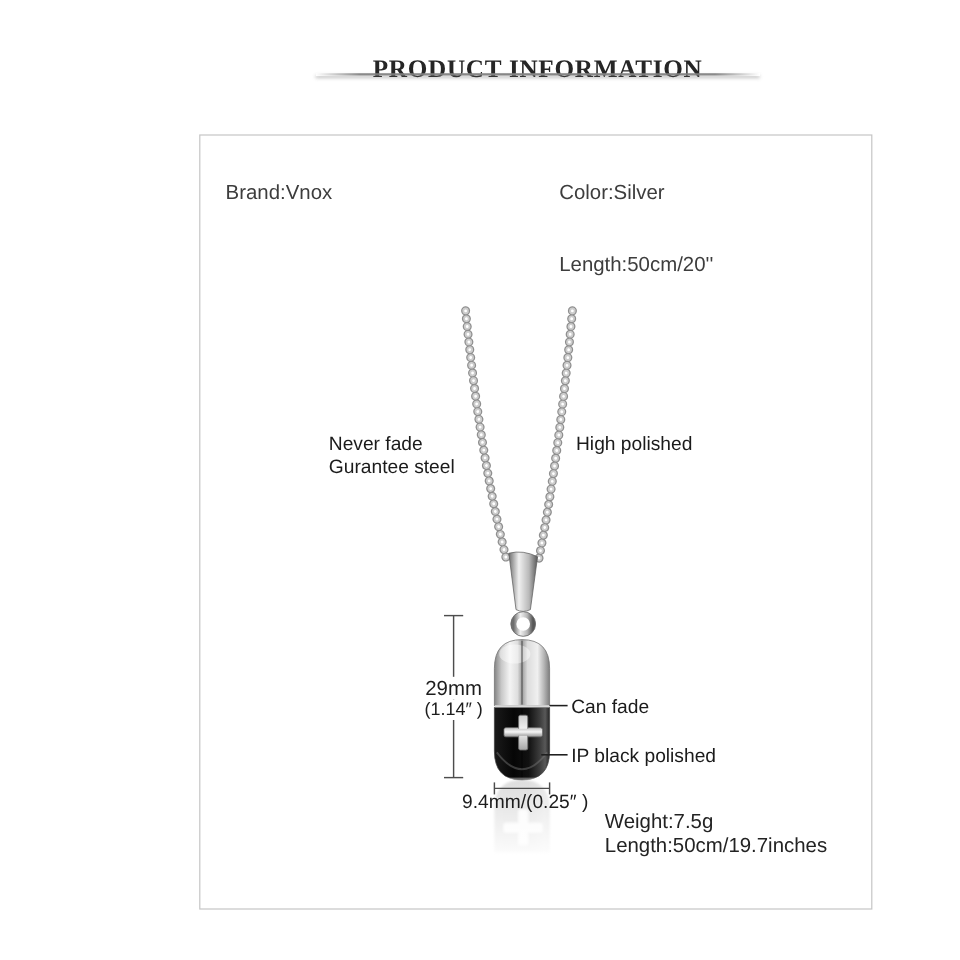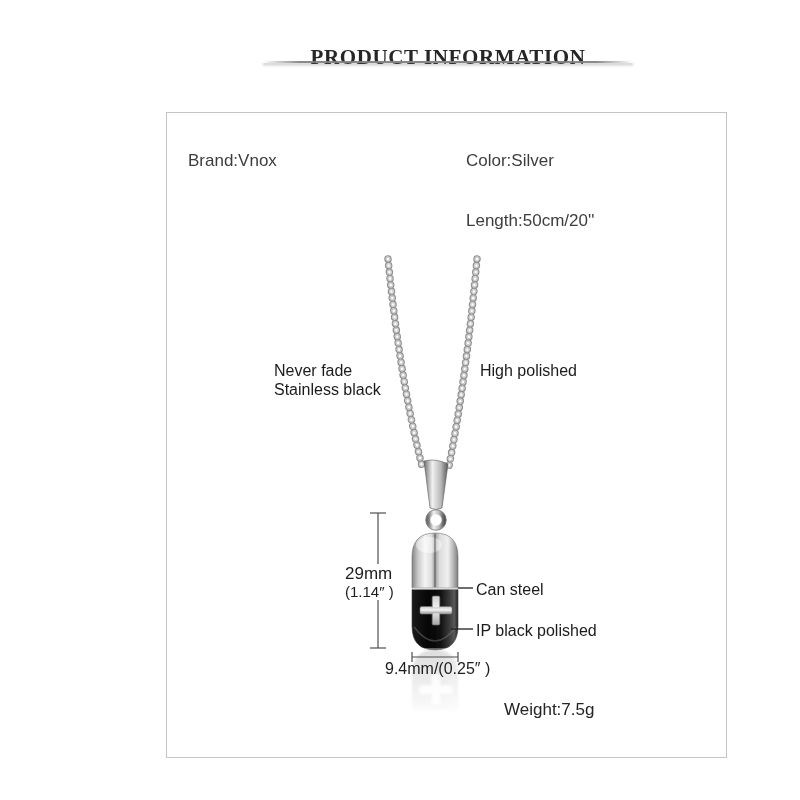--- a/index.html
+++ b/index.html
@@ -36,27 +36,27 @@
   .measure{stroke:#4d4d4d;stroke-width:1.2}
   .leader{stroke:#1f1f1f;stroke-width:1.3}
 
   
   .callout{position:absolute;font-size:16px;line-height:19px;color:#1b1b1b;white-space:nowrap;}
   .never-fade{left:226px;top:361px;width:117px;text-align:left}
   .high-polished{left:432px;top:361px}
   .can-open{left:428px;top:580px}
   .ip-black{left:428px;top:621px}
 
-  .m-height{position:absolute;left:296px;top:565px;width:68px;text-align:left;color:#1d1d1d;}
+  .m-height{position:absolute;left:296px;top:565px;width:68px;text-align:center;color:#1d1d1d;}
   .m-height .mm{font-size:17px;line-height:18px;}
   .m-height .inch{font-size:15px;line-height:17px;}
   .m-height span{background:#fff;padding:0 1px;}
   .m-width{position:absolute;left:337px;top:660px;font-size:16px;color:#1d1d1d;white-space:nowrap;}
 
-  .footer-block{position:absolute;left:456px;top:700px;font-size:17px;line-height:20px;
+  .footer-block{position:absolute;left:456px;top:675px;font-size:17px;line-height:20px;
                 color:#232323;white-space:nowrap;}
 </style>
 </head>
 <body>
 
 <div id="page">
 
   <h1 class="title">PRODUCT INFORMATION</h1>
   <div class="divider"></div>
 
@@ -151,33 +151,34 @@
       <line class="measure" x1="364" y1="652" x2="364" y2="662"></line>
       <line class="measure" x1="410" y1="652" x2="410" y2="662"></line>
     </g>
 
     <line class="leader" x1="410" y1="588" x2="425" y2="588"></line>
     <line class="leader" x1="403" y1="629" x2="425" y2="629"></line>
   </svg>
 
   <div class="callout never-fade">
     <div>Never fade</div>
-    <div>Stainless black</div>
+    <div>Gurantee steel</div>
   </div>
   <div class="callout high-polished">High polished</div>
-  <div class="callout can-open">Can steel</div>
+  <div class="callout can-open">Can fade</div>
   <div class="callout ip-black">IP black polished</div>
 
   <div class="m-height">
     <div class="mm"><span>29mm</span></div>
     <div class="inch"><span>(1.14″ )</span></div>
   </div>
   <div class="m-width">9.4mm/(0.25″ )</div>
 
   <div class="spec brand">Brand:Vnox</div>
   <div class="spec color">Color:Silver</div>
   <div class="spec length">Length:50cm/20''</div>
 
   <div class="footer-block">
     <div>Weight:7.5g</div>
+    <div>Length:50cm/19.7inches</div>
   </div>
 
 </div>
 
 </body></html>

